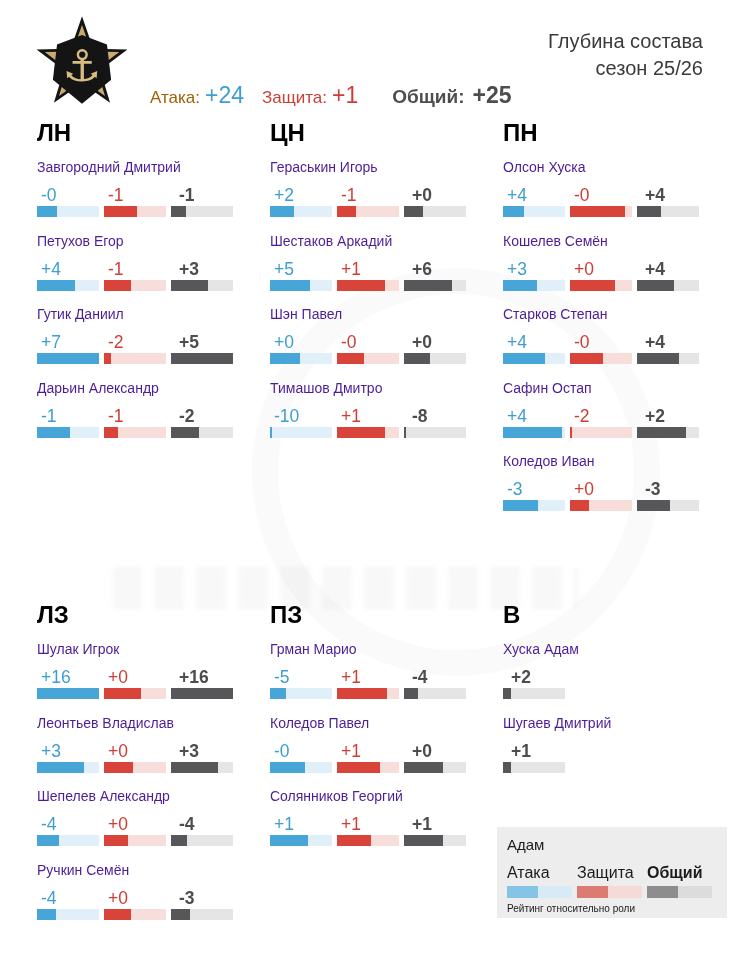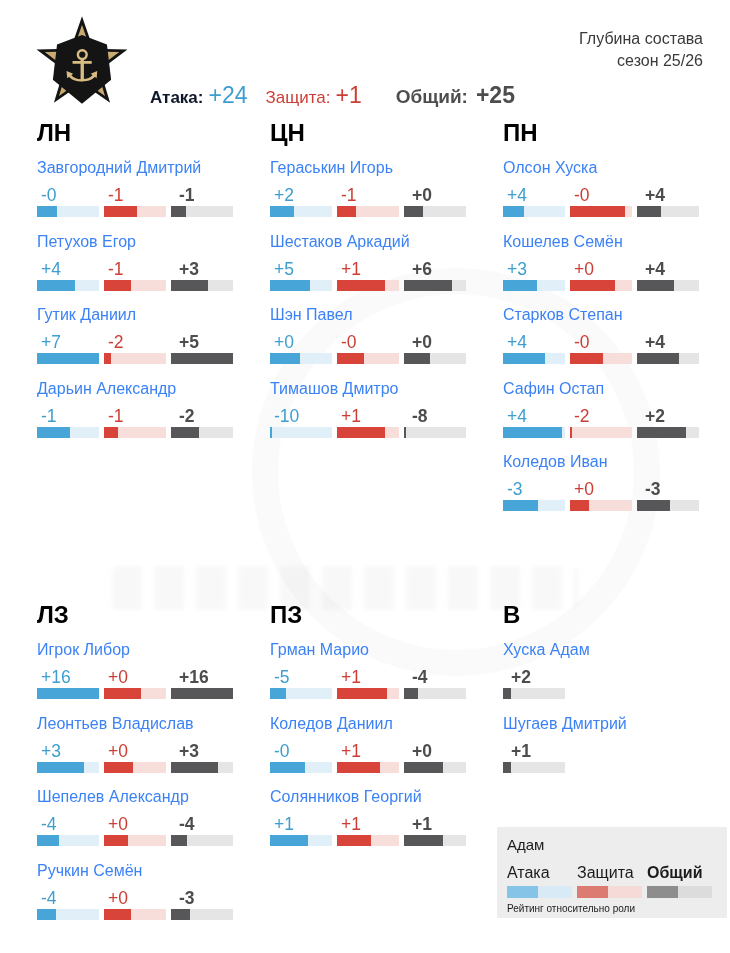--- a/index.html
+++ b/index.html
@@ -7,38 +7,38 @@
   .page{position:relative;width:730px;height:953px;background:#fff;overflow:hidden;}
 
   
   .wm-circle{position:absolute;left:252px;top:268px;width:356px;height:356px;border:26px solid rgba(130,130,130,0.045);border-radius:50%;}
   .wm-band{position:absolute;left:112px;top:566px;width:466px;height:44px;border-radius:6px;
            background:repeating-linear-gradient(90deg,rgba(130,130,130,0.055) 0 30px,rgba(130,130,130,0) 30px 42px);filter:blur(2px);}
 
   
   .logo{position:absolute;left:30px;top:8px;width:104px;height:104px;}
   .title{position:absolute;left:148px;top:28px;font-size:34px;font-weight:bold;color:#101010;letter-spacing:.5px;}
-  .depth{position:absolute;right:27px;top:28px;text-align:right;font-size:16px;color:#3a3a3a;line-height:1.35;}
+  .depth{position:absolute;right:27px;top:28px;text-align:right;font-size:20px;color:#3a3a3a;line-height:1.35;}
   .stats{position:absolute;left:150px;top:82px;display:flex;align-items:baseline;white-space:nowrap;}
-  .stats .lbl-a{color:#0f172a;font-size:17px;font-weight:bold;}
+  .stats .lbl-a{color:#a16207;font-size:17px;}
   .stats .val-a{color:#3d9ecf;font-size:23px;margin-left:5px;}
   .stats .lbl-d{color:#cc3e35;font-size:17px;margin-left:18px;}
   .stats .val-d{color:#cc3e35;font-size:23px;margin-left:5px;}
   .stats .lbl-t{color:#4d4d4d;font-size:19px;font-weight:bold;margin-left:34px;}
   .stats .val-t{color:#4d4d4d;font-size:23px;font-weight:bold;margin-left:8px;}
 
   
   .section-row{position:absolute;left:37px;width:668px;display:flex;}
   .srow0{top:112px;}
   .srow1{top:594px;}
   .col{width:196px;margin-right:37px;}
   .col:last-child{margin-right:0;}
   .group-code{font-size:24px;font-weight:bold;color:#000;line-height:30px;margin:6px 0 10px 0;}
   .player{position:relative;height:73.5px;}
-  .pname{position:absolute;top:1px;left:0;font-size:16px;color:#3b82f6;white-space:nowrap;}
+  .pname{position:absolute;top:1px;left:0;font-size:14px;color:#4c1d95;white-space:nowrap;}
   .statrow{position:absolute;top:27px;left:0;display:flex;}
   .cell{width:62px;margin-right:5px;}
   .cell:last-child{margin-right:0;}
   .val{font-size:17.5px;line-height:20px;padding-left:4px;}
   .val.a{color:#3d9ecf;}
   .val.d{color:#cc3e35;}
   .val.t{color:#4d4d4d;font-weight:bold;padding-left:8px;}
   .track{height:11px;margin-top:1px;}
   .track.a{background:#e1eff9;}
   .track.d{background:#f8dedb;}
@@ -402,21 +402,21 @@
               </div>
             </div>
           </div>
         </div>
       </div>
     </div>
   <div class="section-row srow1" id="srow1">
       <div class="col">
         <div class="group-code">ЛЗ</div>
         <div class="player">
-          <div class="pname">Игрок Либор</div>
+          <div class="pname">Шулак Игрок</div>
           <div class="statrow">
             <div class="cell">
               <div class="val a">+16</div>
               <div class="track a">
                 <div class="fill a" style="width: 100%;"></div>
               </div>
             </div>
             <div class="cell">
               <div class="val d">+0</div>
               <div class="track d">
@@ -520,21 +520,21 @@
             </div>
             <div class="cell">
               <div class="val t">-4</div>
               <div class="track t">
                 <div class="fill t" style="width: 23%;"></div>
               </div>
             </div>
           </div>
         </div>
         <div class="player">
-          <div class="pname">Коледов Даниил</div>
+          <div class="pname">Коледов Павел</div>
           <div class="statrow">
             <div class="cell">
               <div class="val a">-0</div>
               <div class="track a">
                 <div class="fill a" style="width: 57%;"></div>
               </div>
             </div>
             <div class="cell">
               <div class="val d">+1</div>
               <div class="track d">

